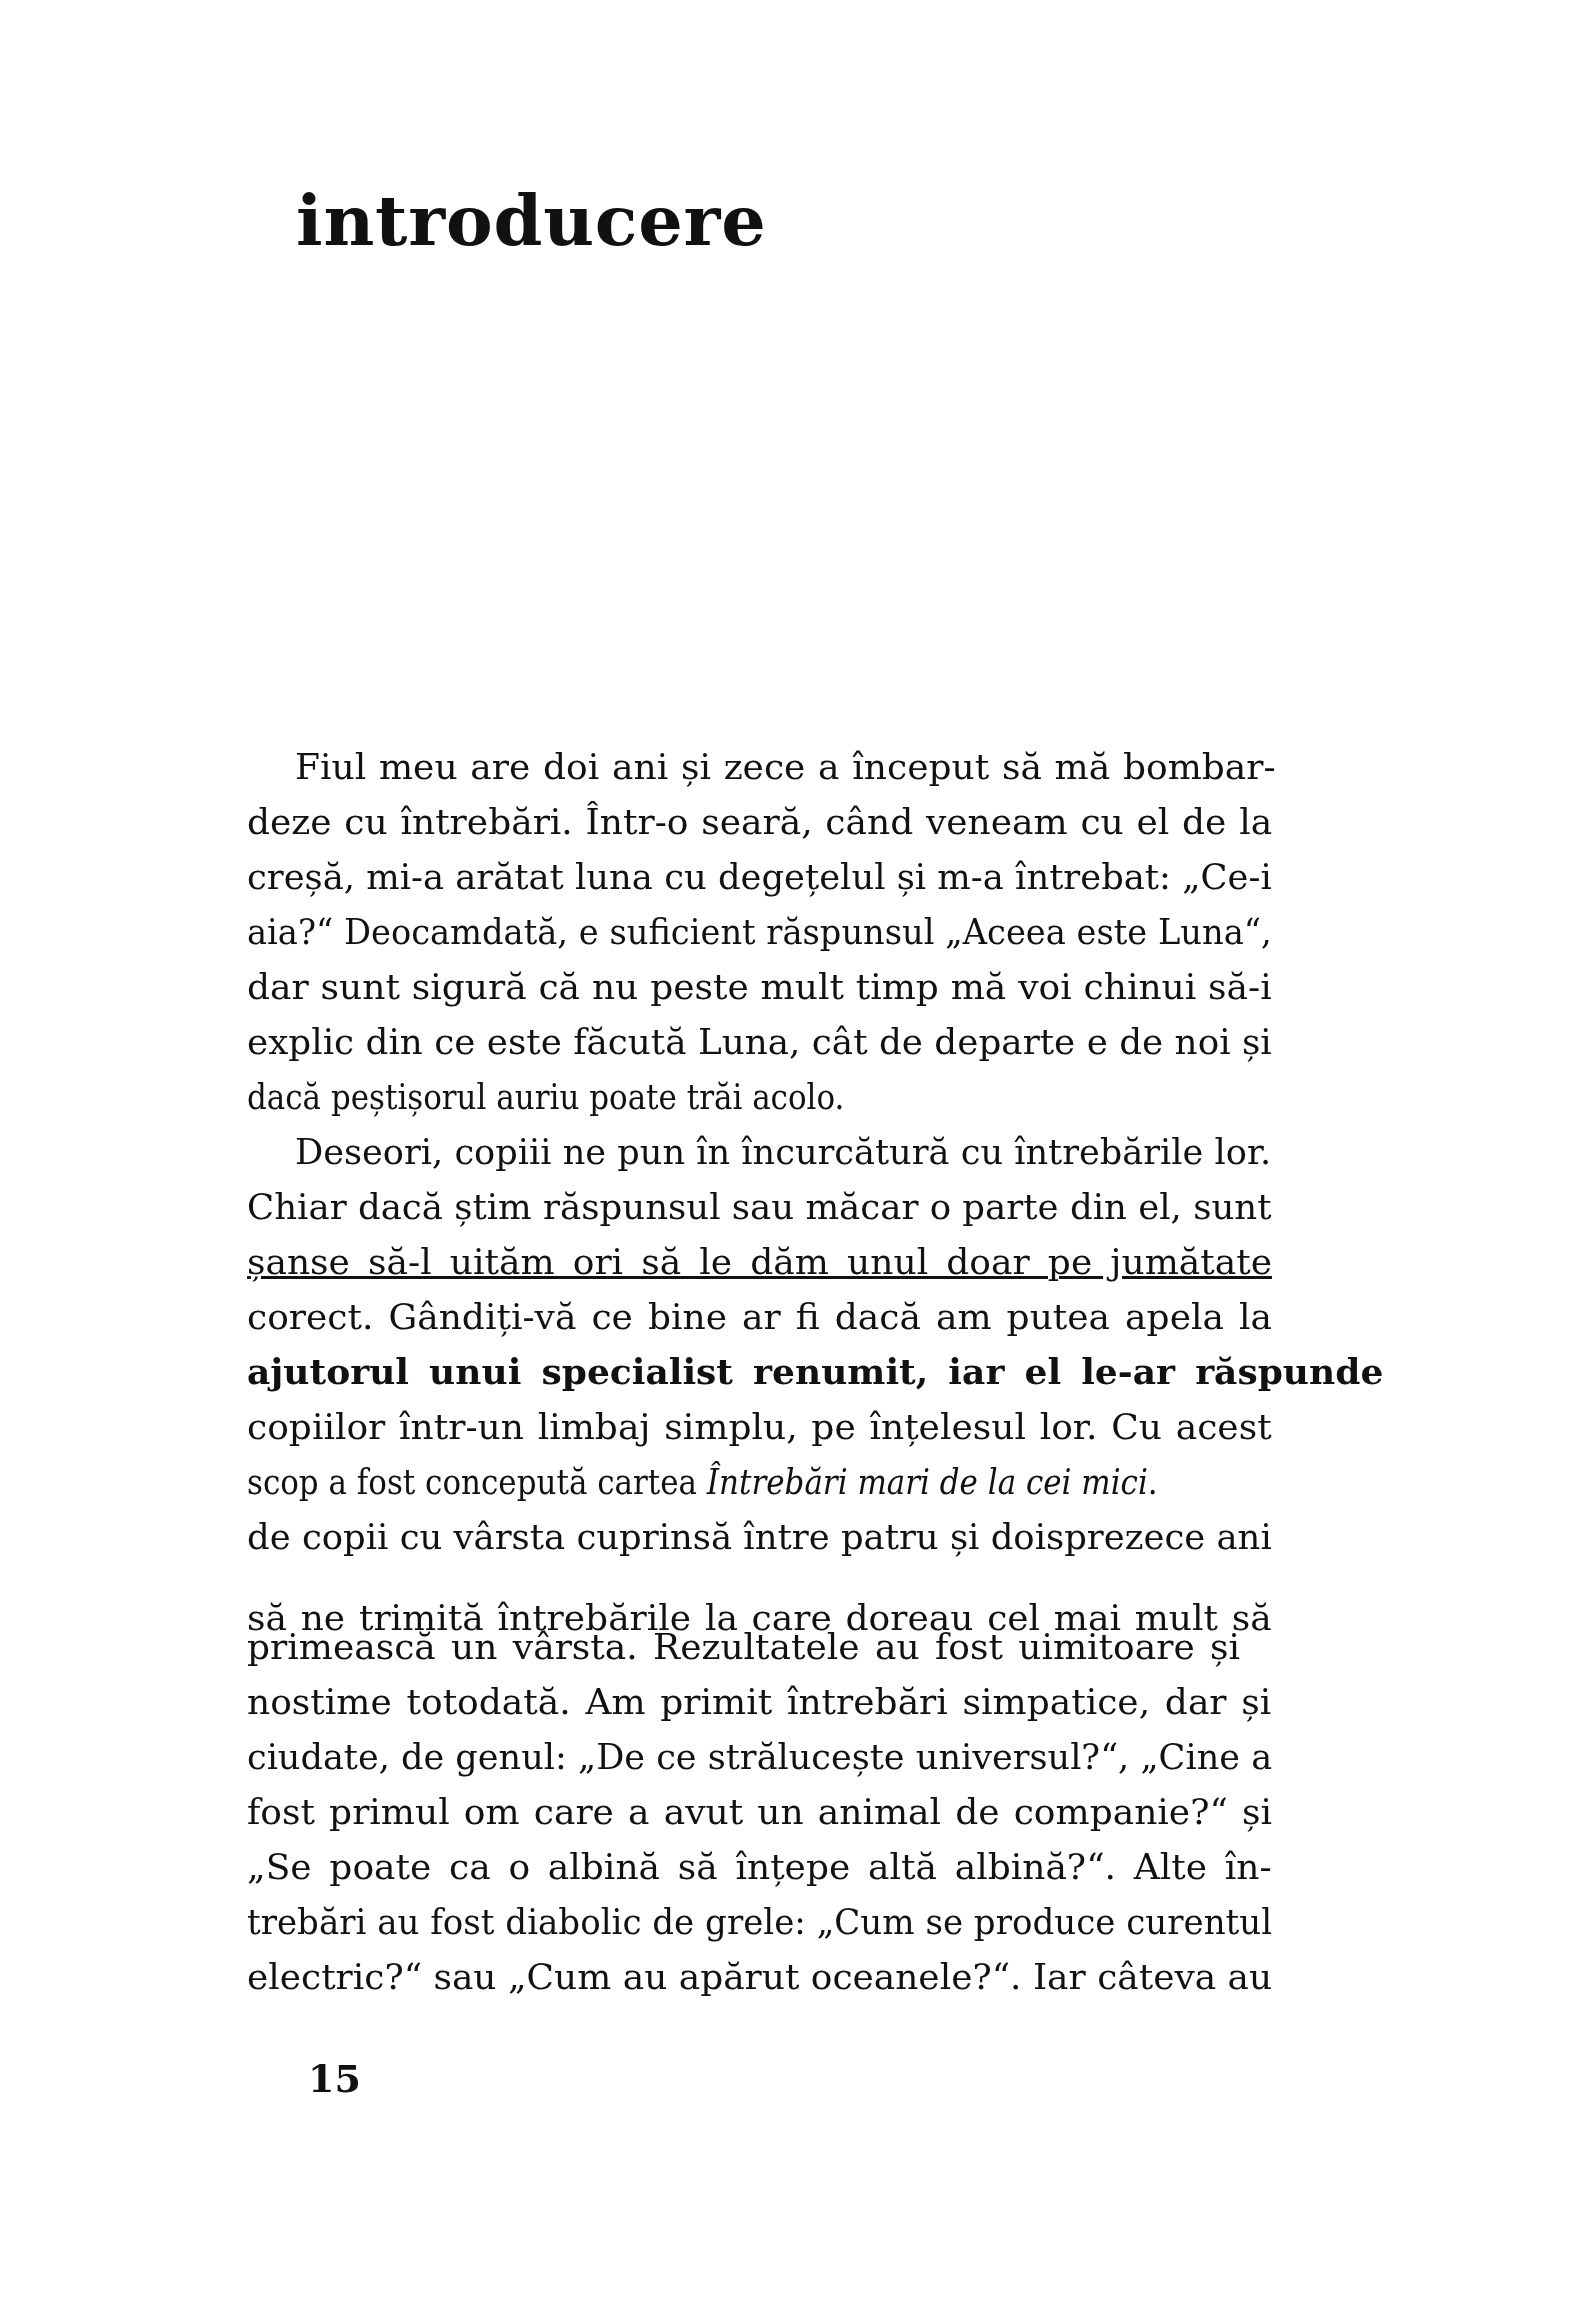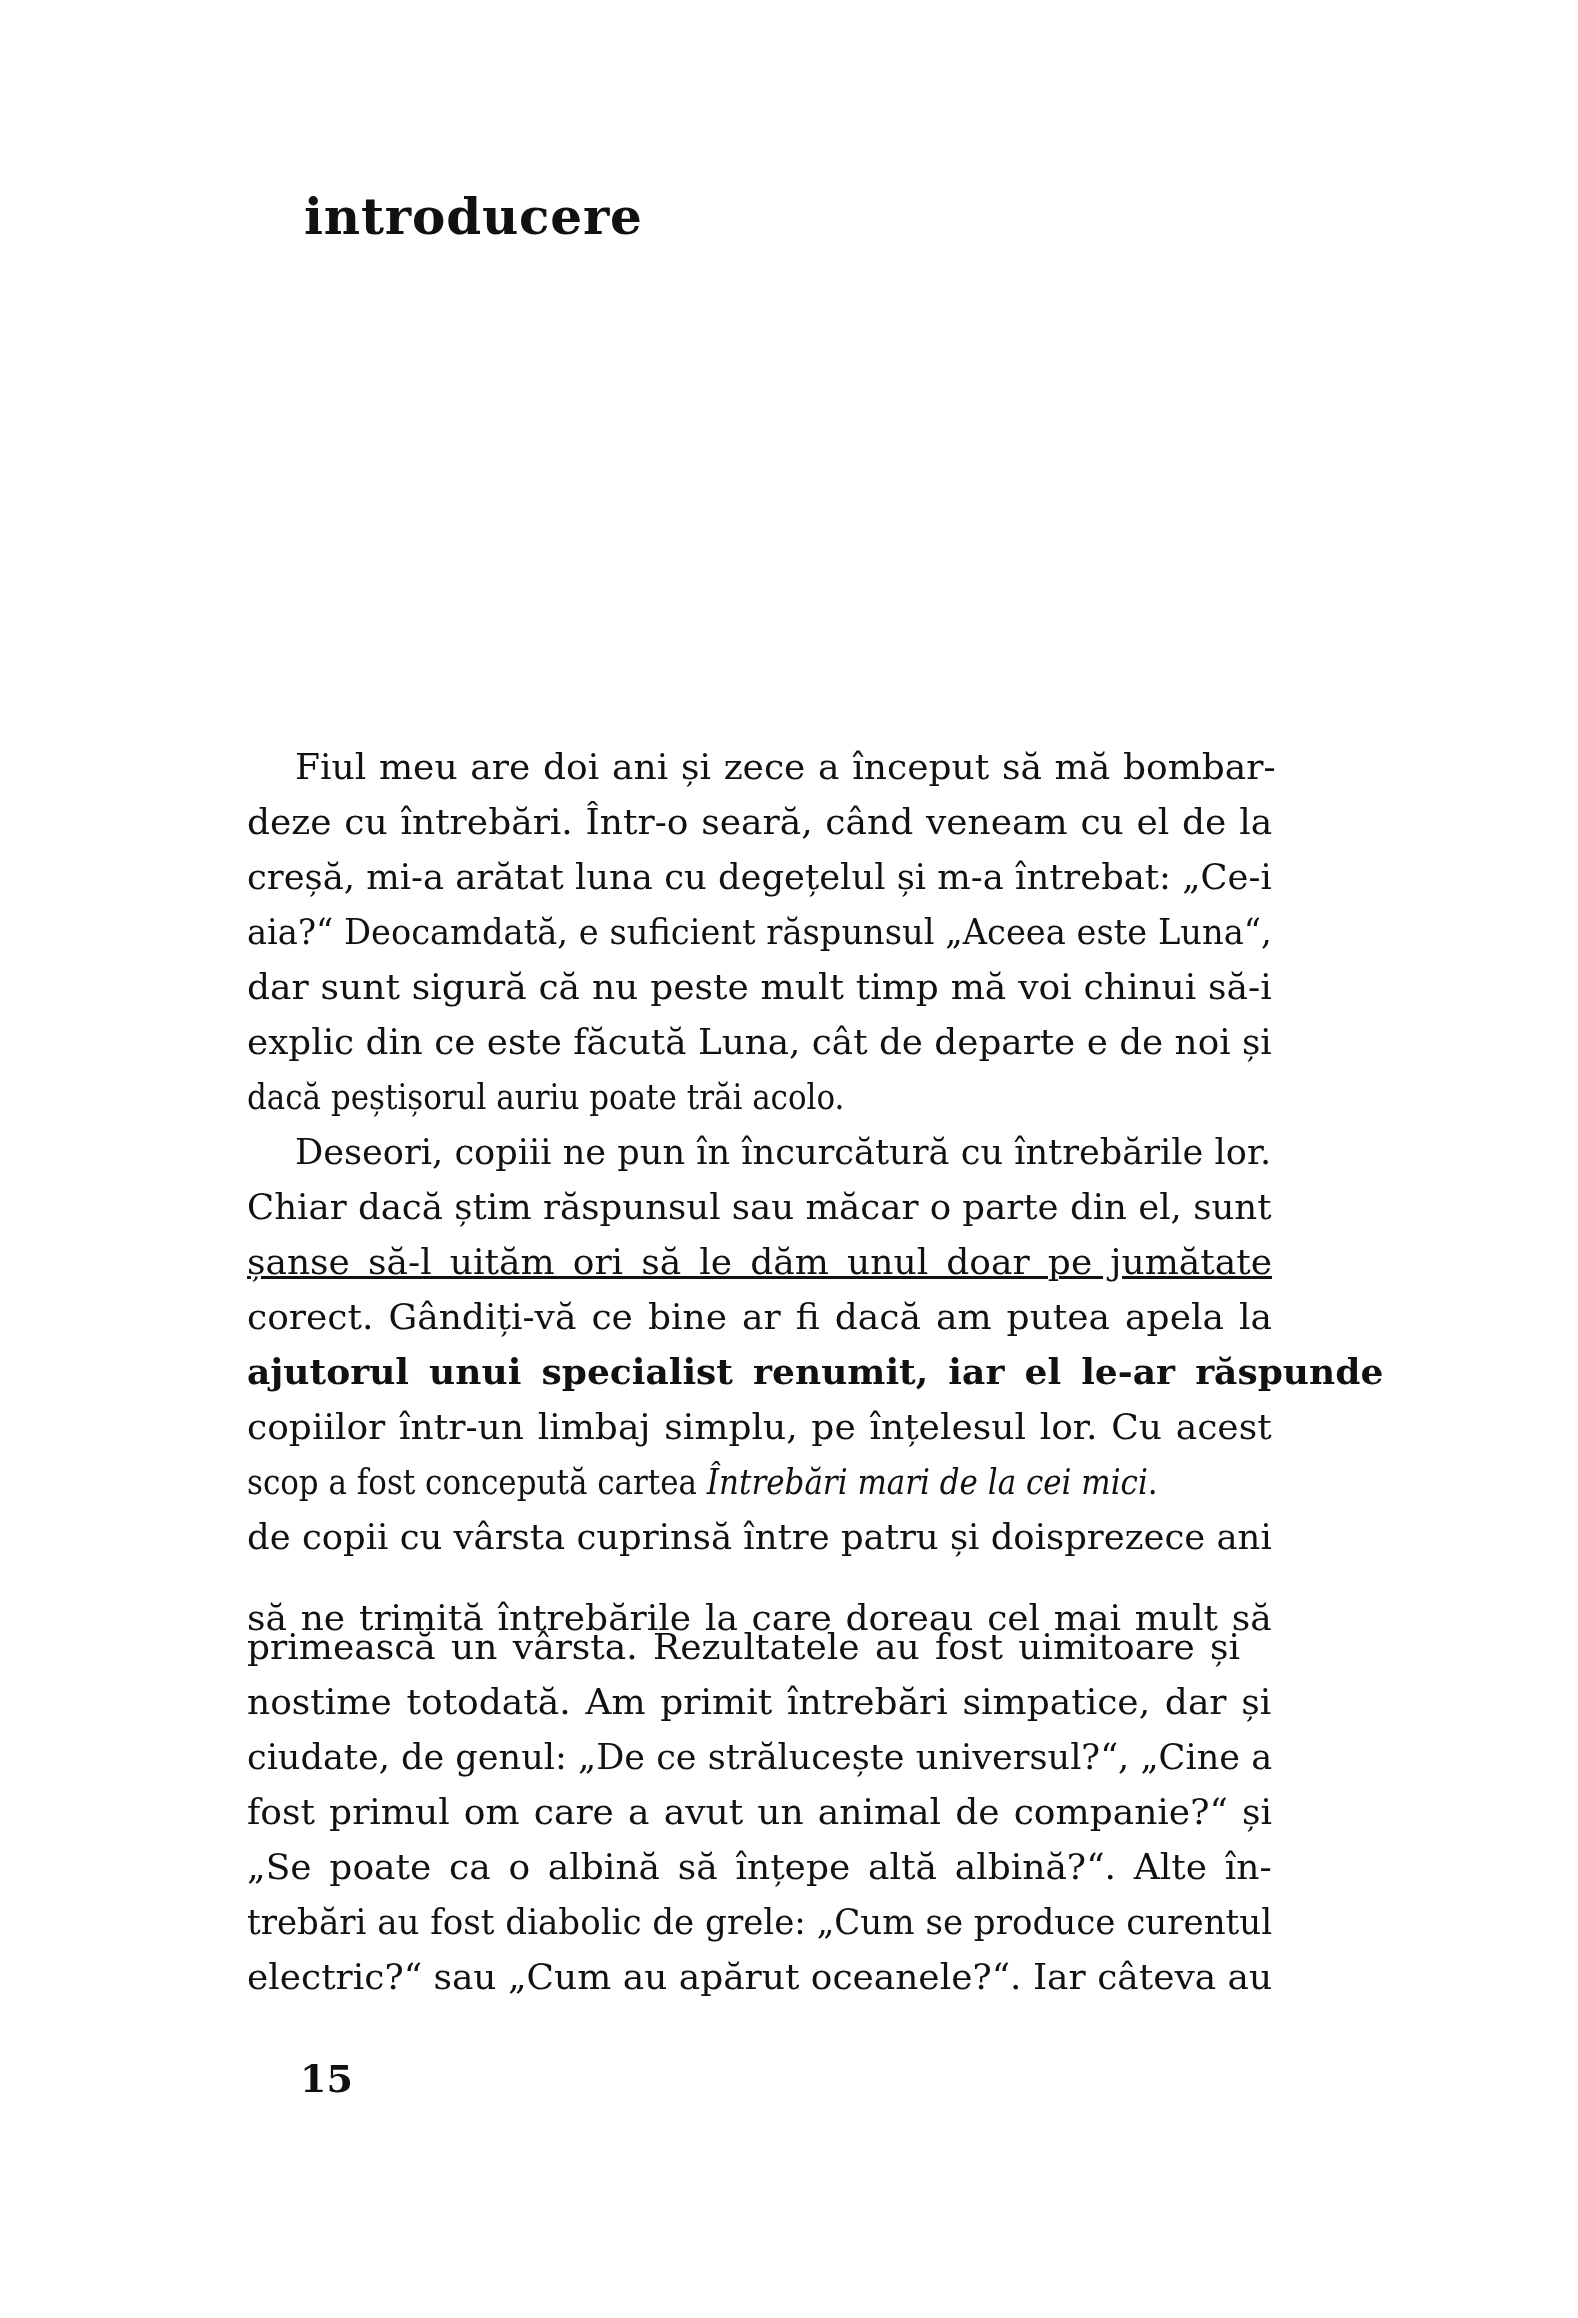--- a/index.html
+++ b/index.html
@@ -1,26 +1,26 @@
 <!DOCTYPE html>
 <html style="font-size:13.4px"><head>
 <meta charset="utf-8">
 <style>
   html, body { margin: 0; padding: 0; background: #ffffff; }
   body { width: 1579px; height: 2319px; position: relative; overflow: hidden;
          font-family: "DejaVu Serif", "Liberation Serif", serif; color: #111111; }
-  .title { position: absolute; left: 288px; top: 171px; font-size: 50px; font-weight: bold;
-           letter-spacing: 0.8px; margin: 16px; line-height: 1.2; }
+  .title { position: absolute; left: 288px; top: 171px; font-size: 70px; font-weight: bold;
+           letter-spacing: 0.8px; margin: 8px; line-height: 1.2; }
   .body { position: absolute; left: 247px; top: 739px; width: 1022px;
           font-size: 36px; line-height: 55px; }
   .line { display: block; text-align: justify; text-align-last: justify; white-space: nowrap;
           overflow: visible; height: 55px; }
   .line.last { text-align-last: left; }
   .line.indent { padding-left: 48px; }
-  .pageno { position: absolute; left: 300px; top: 2056px; font-size: 38px; font-weight: bold; }
+  .pageno { position: absolute; left: 308px; top: 2056px; font-size: 38px; font-weight: bold; }
   .cond { display: inline-block; transform: scaleX(0.86); transform-origin: left center; width: 116.3%; }
 </style>
 </head>
 <body>
 
 <h1 class="title">introducere</h1>
 
 <div class="body">
 
   <div>

